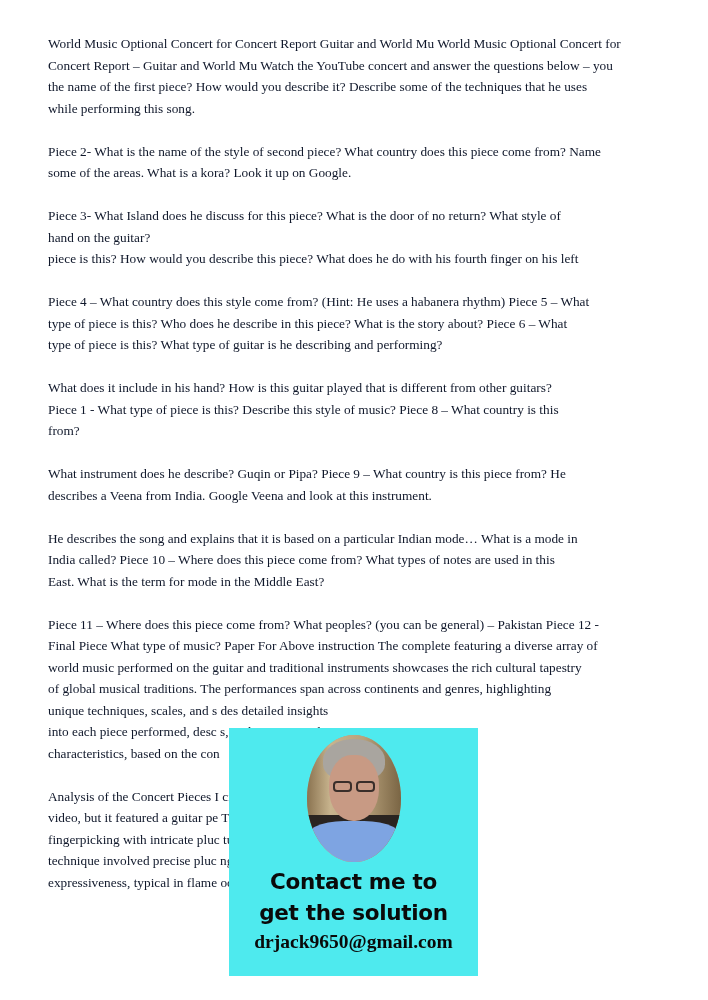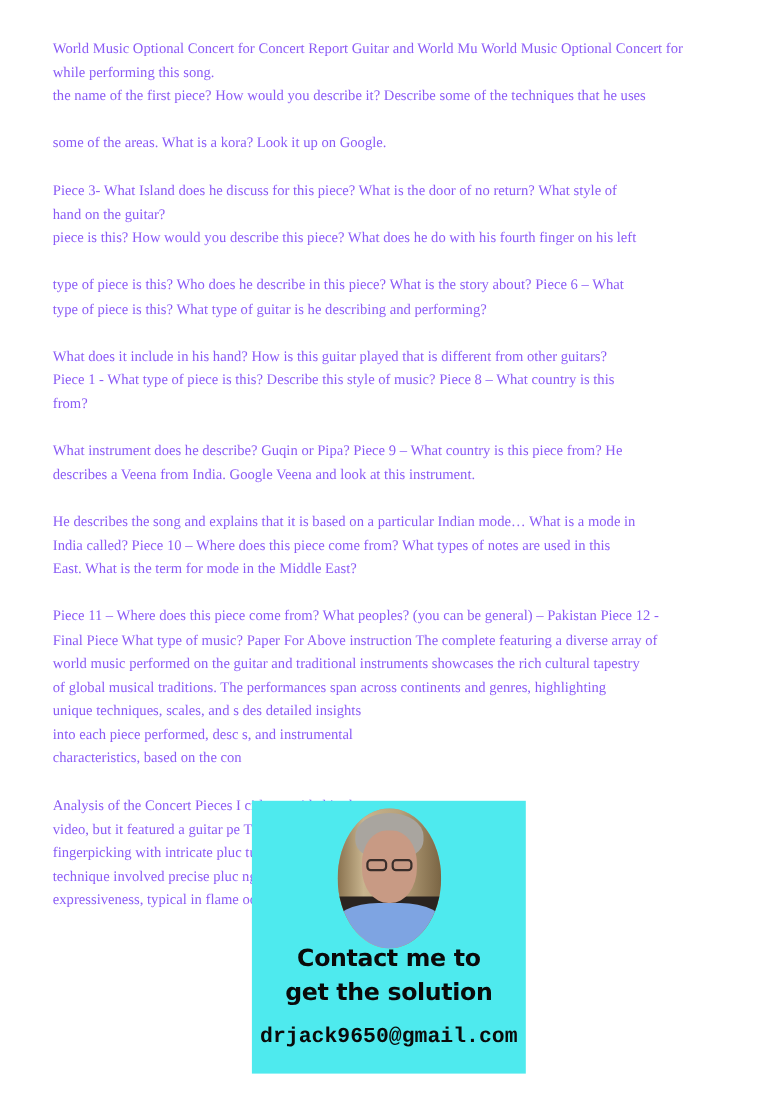--- a/index.html
+++ b/index.html
@@ -14,21 +14,21 @@
       overflow: hidden;
     }
     .page {
       position: absolute;
       left: 48px;
       top: 33px;
       width: 625px;
       font-family: "Liberation Serif", "DejaVu Serif", serif;
       font-size: 13.3px;
       line-height: 21.5px;
-      color: #8b5cf6;
+      color: #0f172a;
     }
     .para {
       margin: 0 0 21.5px 0;
     }
     .line {
       display: block;
       white-space: nowrap;
     }
     .overlay {
       position: absolute;
@@ -83,60 +83,63 @@
       background: #7ea4e2;
     }
     .portrait .dark {
       position: absolute;
       left: 0; top: 80px; width: 100%; height: 14px;
       background: #2a2420;
     }
     .cta {
       position: absolute;
       left: 0;
-      top: 128px;
+      top: 138px;
       width: 249px;
       text-align: center;
       font-family: "DejaVu Sans", "Liberation Sans", sans-serif;
       font-weight: bold;
       font-size: 21.5px;
       line-height: 31px;
       color: #0a0a0a;
       letter-spacing: -0.3px;
     }
     .email {
       position: absolute;
       left: 0;
       top: 203px;
       width: 249px;
       text-align: center;
-      font-family: Liberation Mono, monospace;
+      font-family: Liberation Serif, serif;
       font-weight: bold;
       font-size: 19.5px;
       color: #0a0a0a;
     }
   </style>
 </head>
 <body>
 
 <div class="page">
   <p class="para">
     <span class="line">World Music Optional Concert for Concert Report Guitar and World Mu World Music Optional Concert for</span>
+    <span class="line">Concert Report – Guitar and World Mu Watch the YouTube concert and answer the questions below – you</span>
+    <span class="line">the name of the first piece? How would you describe it? Describe some of the techniques that he uses</span>
     <span class="line">while performing this song.</span>
-    <span class="line">the name of the first piece? How would you describe it? Describe some of the techniques that he uses</span>
   </p>
   <p class="para">
+    <span class="line">Piece 2- What is the name of the style of second piece? What country does this piece come from? Name</span>
     <span class="line">some of the areas. What is a kora? Look it up on Google.</span>
   </p>
   <p class="para">
     <span class="line">Piece 3- What Island does he discuss for this piece? What is the door of no return? What style of</span>
     <span class="line">hand on the guitar?</span>
     <span class="line">piece is this? How would you describe this piece? What does he do with his fourth finger on his left</span>
   </p>
   <p class="para">
+    <span class="line">Piece 4 – What country does this style come from? (Hint: He uses a habanera rhythm) Piece 5 – What</span>
     <span class="line">type of piece is this? Who does he describe in this piece? What is the story about? Piece 6 – What</span>
     <span class="line">type of piece is this? What type of guitar is he describing and performing?</span>
   </p>
   <p class="para">
     <span class="line">What does it include in his hand? How is this guitar played that is different from other guitars?</span>
     <span class="line">Piece 1 - What type of piece is this? Describe this style of music? Piece 8 – What country is this</span>
     <span class="line">from?</span>
   </p>
   <p class="para">
     <span class="line">What instrument does he describe? Guqin or Pipa? Piece 9 – What country is this piece from? He</span>

